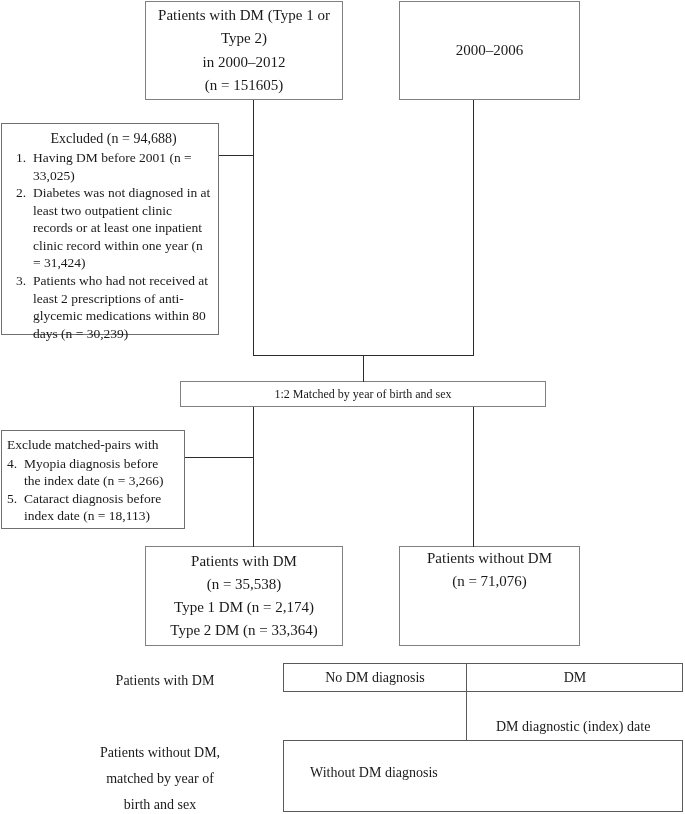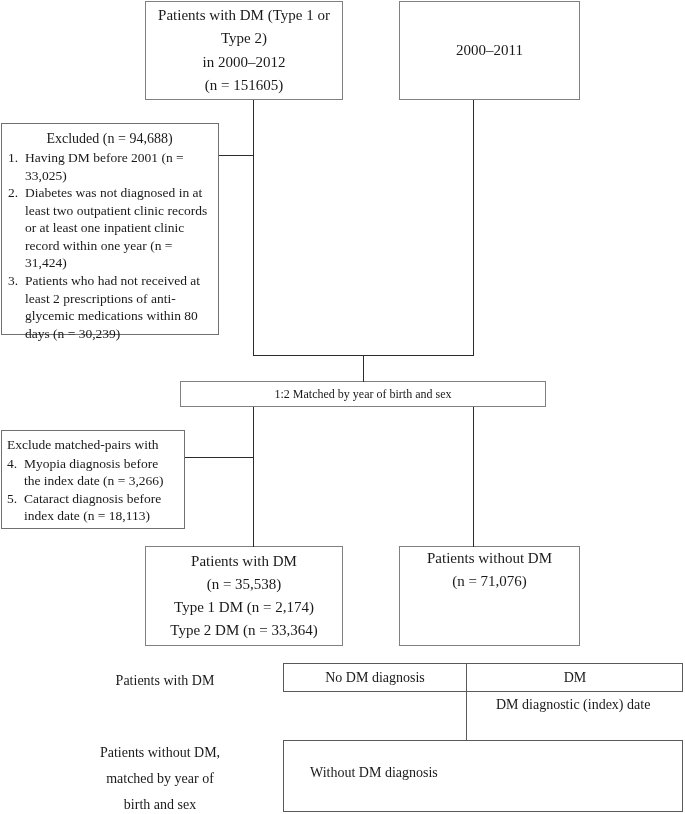--- a/index.html
+++ b/index.html
@@ -100,24 +100,24 @@
 <div id="canvas">
 
   <div class="box fs15" style="left:145px; top:1px; width:198px; height:99px;">
     <span class="ln">Patients with DM (Type 1 or</span>
     <span class="ln">Type 2)</span>
     <span class="ln">in 2000–2012</span>
     <span class="ln">(n = 151605)</span>
   </div>
 
   <div class="box fs15" style="left:399px; top:1px; width:181px; height:99px;">
-    <span class="ln">2000–2011</span>
+    <span class="ln">2000–2006</span>
   </div>
 
-  <div class="listbox fs13" style="left:1px; top:123px; width:218px; height:212px; padding:6px 7px 6px 6px;">
+  <div class="listbox fs13" style="left:1px; top:123px; width:218px; height:212px; padding:6px 7px 6px 14px;">
     <span class="hdr fs14">Excluded (n = 94,688)</span>
     <span class="item">
       <span class="num">1.</span>
       <span>Having DM before 2001 (n = 33,025)</span>
     </span>
     <span class="item">
       <span class="num">2.</span>
       <span>Diabetes was not diagnosed in at least two outpatient clinic records or at least one inpatient clinic record within one year (n = 31,424)</span>
     </span>
     <span class="item">
@@ -175,18 +175,18 @@
   <div class="label fs14" style="left:60px; top:740px; width:200px;">Patients without DM,
 matched by year of
 birth and sex</div>
 
   <div class="strip" style="left:283px; top:663px; width:400px; height:29px;"></div>
   <div class="divider" style="left:466px; top:663px; height:29px;"></div>
   <div class="strip-cell fs14" style="left:284px; top:663px; width:182px; height:29px;">No DM diagnosis</div>
   <div class="strip-cell fs14" style="left:467px; top:663px; width:216px; height:29px;">DM</div>
 
   <div class="divider" style="left:466px; top:692px; height:48px;"></div>
-  <div class="annot fs14" style="left:496px; top:697px;">DM diagnostic (index) date</div>
+  <div class="annot fs14" style="left:496px; top:719px;">DM diagnostic (index) date</div>
 
   <div class="strip" style="left:283px; top:740px; width:400px; height:72px;"></div>
   <div class="annot fs14" style="left:310px; top:765px;">Without DM diagnosis</div>
 
 </div>
 
 </body></html>

